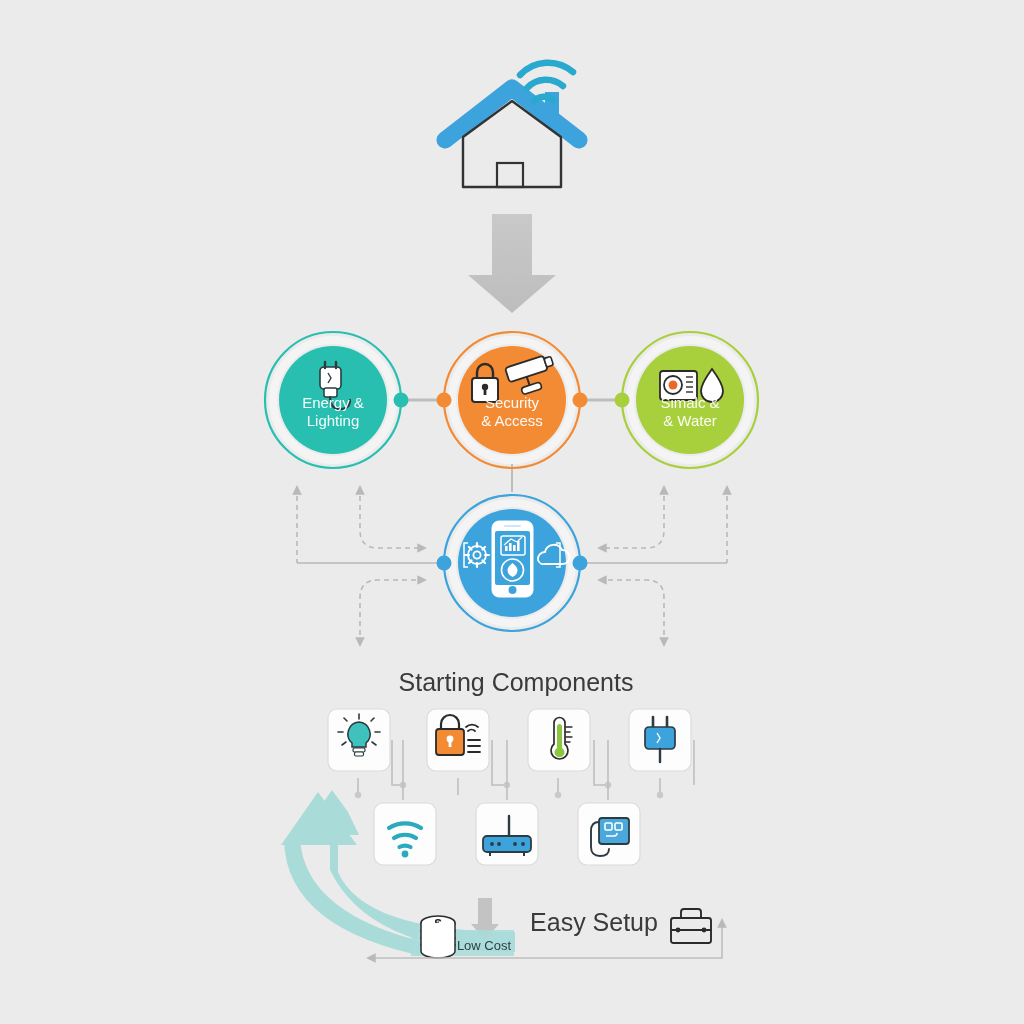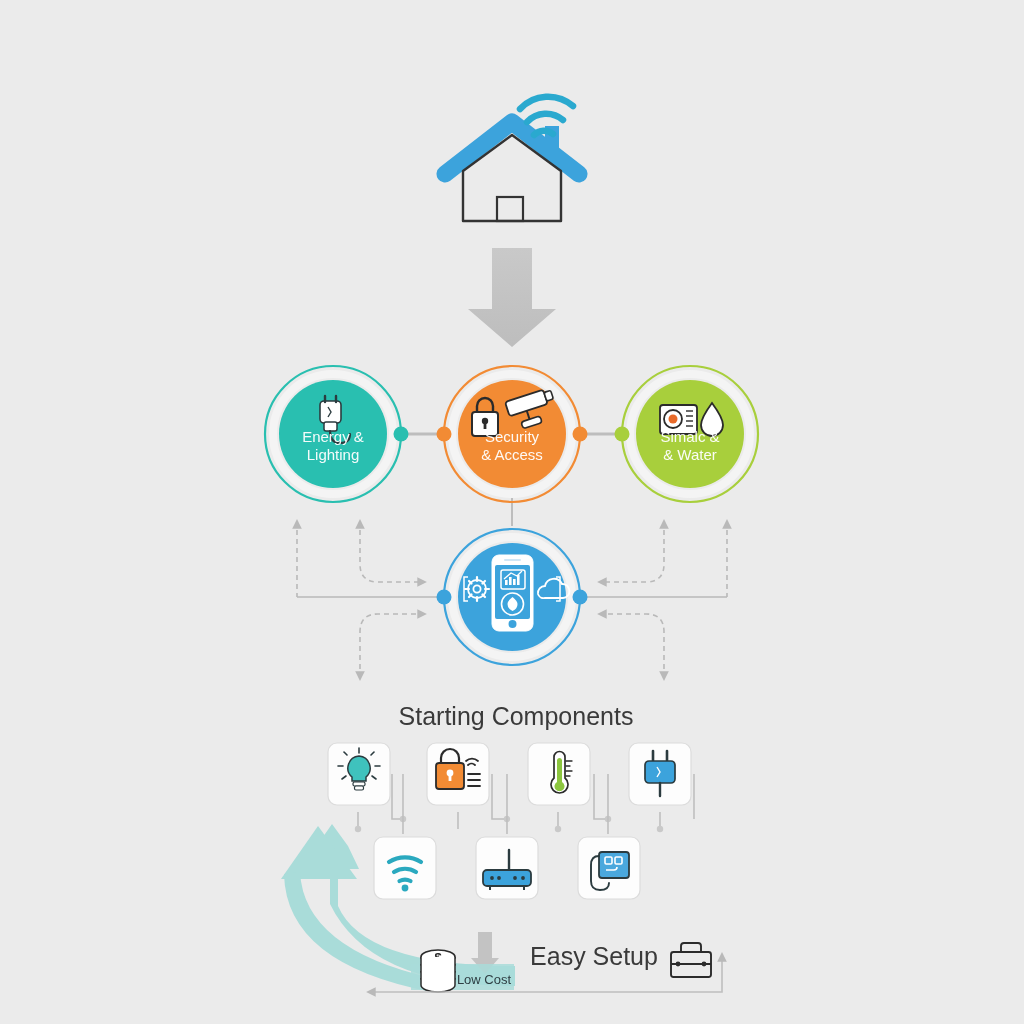--- a/index.html
+++ b/index.html
@@ -3,21 +3,21 @@
 <meta charset="utf-8">
 <style>
   html,body{margin:0;padding:0;}
   body{
     width:1024px;height:1024px;
     background:#ebebeb;
     font-family:"Liberation Sans", sans-serif;
     overflow:hidden;
     position:relative;
   }
-  #stage{position:absolute;inset:0;margin-top:34px;}
+  #stage{position:absolute;inset:0;}
   #svgroot{position:absolute;left:0;top:0;width:1024px;height:1024px;}
 
   .circ-label{
     fill:#ffffff;
     font-family:"Liberation Sans", sans-serif;
     font-size:15px;
     font-weight:400;
     text-anchor:middle;
     opacity:.95;
   }

